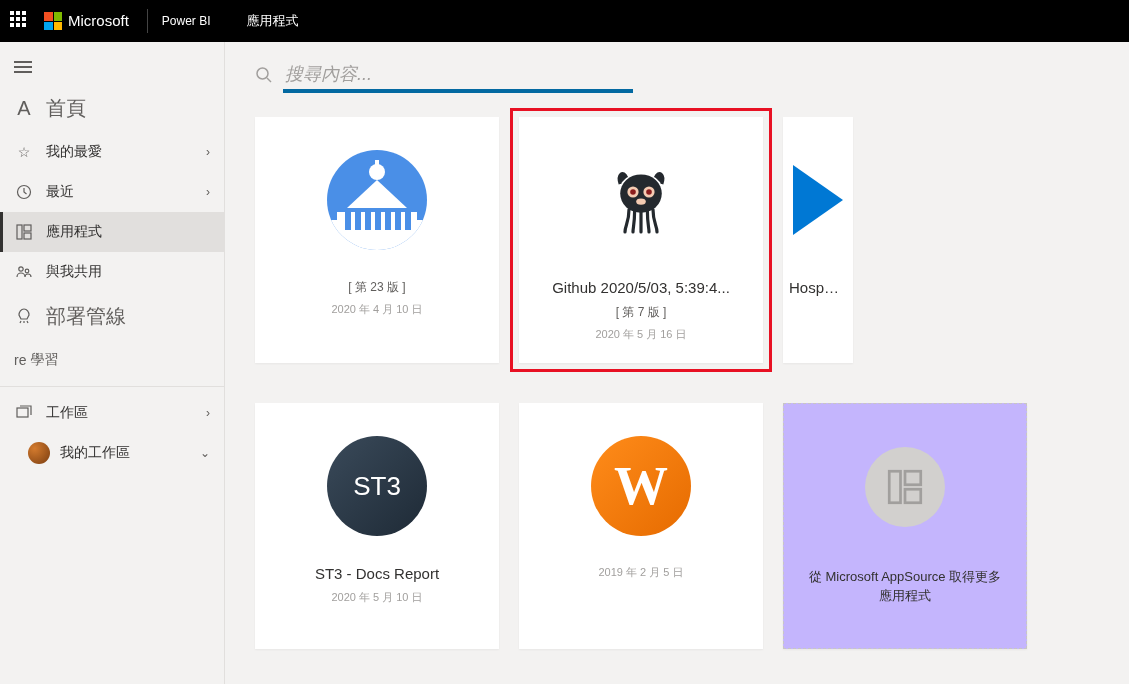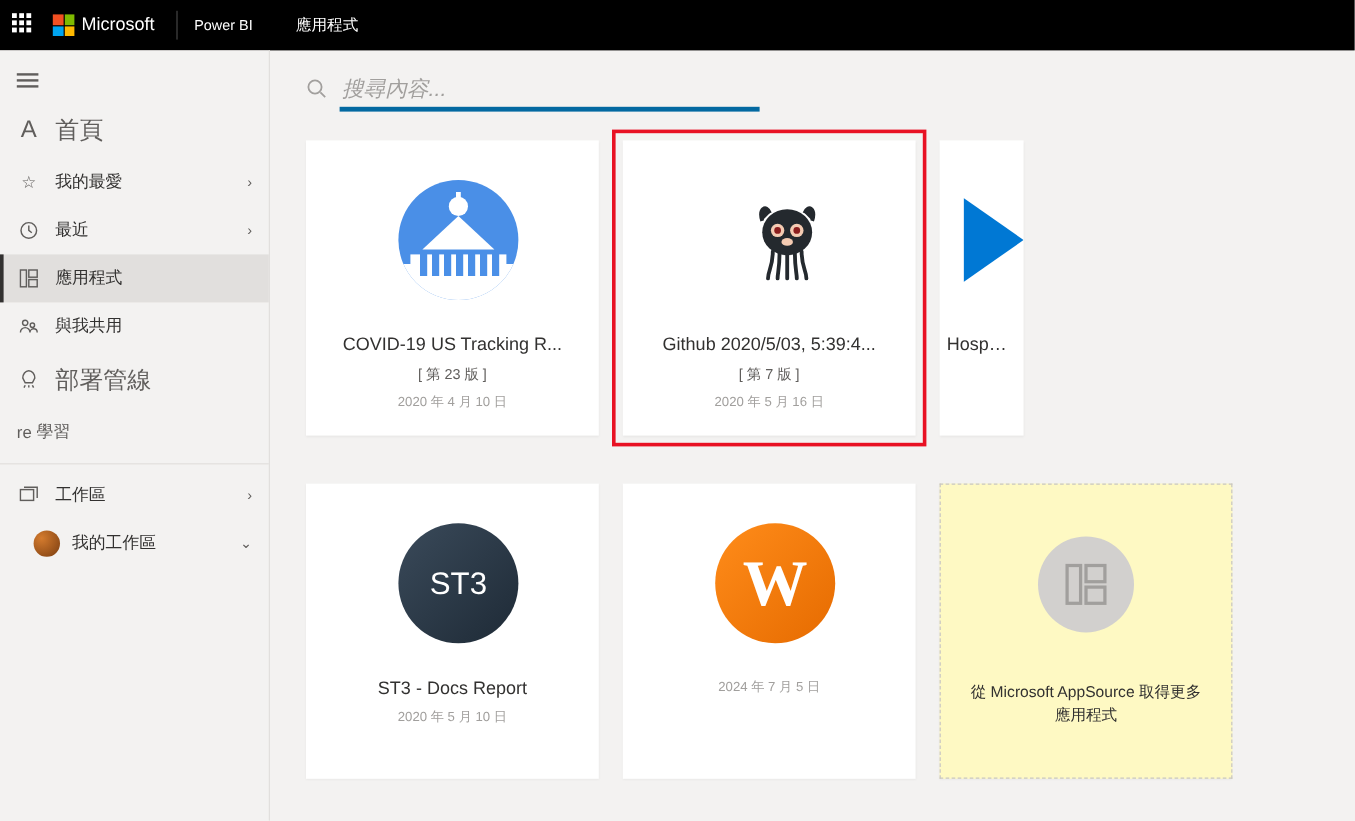--- a/index.html
+++ b/index.html
@@ -32,30 +32,30 @@
 
 .main { flex: 1; overflow: auto; padding: 18px 0 30px 30px; }
 .search-row { display: flex; align-items: center; margin-bottom: 24px; }
 .search-ico { color: #a19f9d; margin-right: 10px; }
 .search-input { border: none; border-bottom: 4px solid #0369a1; background: transparent; font-size: 18px; padding: 4px 2px; width: 350px; outline: none; color: #605e5c; }
 .search-input::placeholder { color: #a19f9d; font-style: italic; }
 
 .grid { display: flex; flex-wrap: wrap; gap: 20px; }
 .card { width: 244px; height: 246px; background: #fff; display: flex; flex-direction: column; align-items: center; padding-top: 28px; cursor: pointer; box-shadow: 0 1px 2px rgba(0,0,0,0.05); }
 .card.highlight { outline: 3px solid #e81123; outline-offset: 6px; }
-.card-img { width: 110px; height: 110px; display: flex; align-items: center; justify-content: flex-end; margin-bottom: 24px; }
+.card-img { width: 110px; height: 110px; display: flex; align-items: center; justify-content: center; margin-bottom: 24px; }
 .card-title { font-size: 15px; color: #323130; margin-bottom: 8px; text-align: center; padding: 0 12px; white-space: nowrap; overflow: hidden; text-overflow: ellipsis; width: 100%; }
 .card-ver { font-size: 12px; color: #605e5c; margin-bottom: 6px; }
 .card-date { font-size: 11px; color: #a19f9d; }
 
 .card.partial { width: 70px; overflow: hidden; align-items: flex-start; padding-left: 0; }
 .card.partial .card-img { width: 70px; }
 .card.partial .card-title { text-align: left; padding-left: 6px; }
 
-.card.getmore { background: #fef9c3; border: 1px dashed #c8c6c4; justify-content: center; padding-top: 0; }
+.card.getmore { background: #c4b5fd; border: 1px dashed #c8c6c4; justify-content: center; padding-top: 0; }
 .getmore-ico { width: 80px; height: 80px; border-radius: 50%; background: #d2d0ce; display: flex; align-items: center; justify-content: center; margin-bottom: 40px; }
 .getmore-txt { font-size: 13px; color: #323130; text-align: center; padding: 0 20px; line-height: 1.5; }
 
 
 .circle-img { width: 100px; height: 100px; border-radius: 50%; overflow: hidden; display: flex; align-items: center; justify-content: center; }
 </style>
 </head>
 <body>
 
 <div class="topbar">
@@ -185,21 +185,20 @@
                 <rect x="48" y="60" width="6" height="20" fill="#4a8fe7"></rect>
                 <rect x="58" y="60" width="6" height="20" fill="#4a8fe7"></rect>
                 <rect x="68" y="60" width="6" height="20" fill="#4a8fe7"></rect>
                 <rect x="78" y="60" width="6" height="20" fill="#4a8fe7"></rect>
               <path d="M20 58 L50 30 L80 58 Z" fill="#fff"></path>
               <circle cx="50" cy="22" r="8" fill="#fff"></circle>
               <rect x="48" y="10" width="4" height="10" fill="#fff"></rect>
             </svg>
           </div>
         </div>
-        <div class="card-title">COVID-19 US Tracking R...</div>
         <div class="card-ver">[ 第 23 版 ]</div>
         <div class="card-date">2020 年 4 月 10 日</div>
       </div>
 
 
       <div class="card highlight">
         <div class="card-img">
           <svg viewBox="0 0 100 100" width="80" height="80">
             <ellipse cx="50" cy="42" rx="26" ry="24" fill="#24292e"></ellipse>
             <circle cx="40" cy="40" r="7" fill="#f4cbb2"></circle>
@@ -232,21 +231,21 @@
           <div class="circle-img" style="background:linear-gradient(135deg,#3a4a5a,#1e2a36);color:#fff;font-size:26px;font-weight:400">ST3</div>
         </div>
         <div class="card-title">ST3 - Docs Report</div>
         <div class="card-date">2020 年 5 月 10 日</div>
       </div>
 
       <div class="card">
         <div class="card-img">
           <div class="circle-img" style="background:linear-gradient(135deg,#ff8c1a,#e66b00);color:#fff;font-family:Georgia,serif;font-size:54px;font-weight:bold">W</div>
         </div>
-        <div class="card-date">2024 年 7 月 5 日</div>
+        <div class="card-date">2019 年 2 月 5 日</div>
       </div>
 
       <div class="card getmore">
         <div class="getmore-ico">
           <svg width="36" height="36" viewBox="0 0 16 16" fill="none" stroke="#a19f9d" stroke-width="1.2">
               <rect x="1" y="1" width="5" height="14"></rect>
               <rect x="8" y="1" width="7" height="6"></rect>
               <rect x="8" y="9" width="7" height="6"></rect>
             </svg>
         </div>

